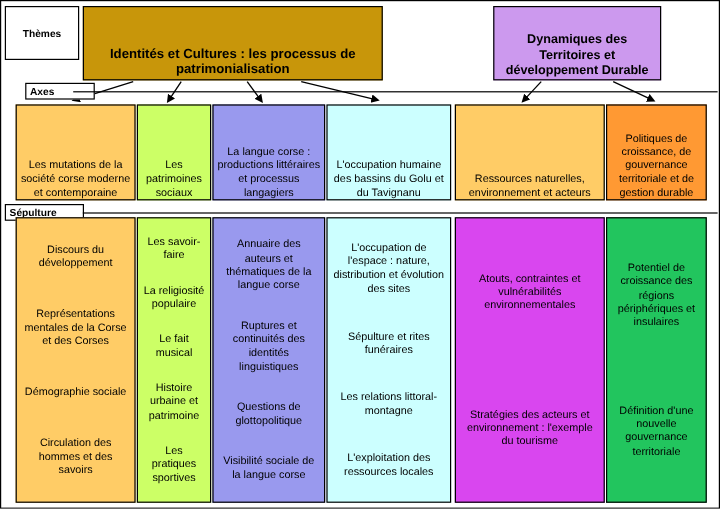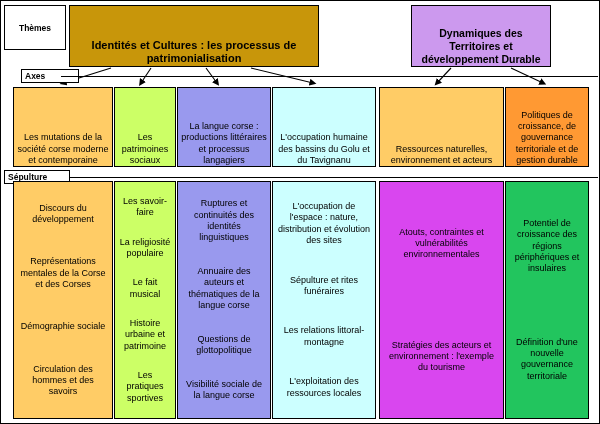--- a/index.html
+++ b/index.html
@@ -210,22 +210,22 @@
 
   <div class="box op" id="op-2">
     <span class="item">Les savoir-faire</span>
     <span class="item">La religiosité populaire</span>
     <span class="item">Le fait musical</span>
     <span class="item">Histoire urbaine et patrimoine</span>
     <span class="item">Les pratiques sportives</span>
   </div>
 
   <div class="box op" id="op-3">
+    <span class="item">Annuaire des auteurs et thématiques de la langue corse</span>
     <span class="item">Ruptures et continuités des identités linguistiques</span>
-    <span class="item">Annuaire des auteurs et thématiques de la langue corse</span>
     <span class="item">Questions de glottopolitique</span>
     <span class="item">Visibilité sociale de la langue corse</span>
   </div>
 
   <div class="box op" id="op-4">
     <span class="item">L'occupation de l'espace : nature, distribution et évolution des sites</span>
     <span class="item">Sépulture et rites funéraires</span>
     <span class="item">Les relations littoral-montagne</span>
     <span class="item">L'exploitation des ressources locales</span>
   </div>

